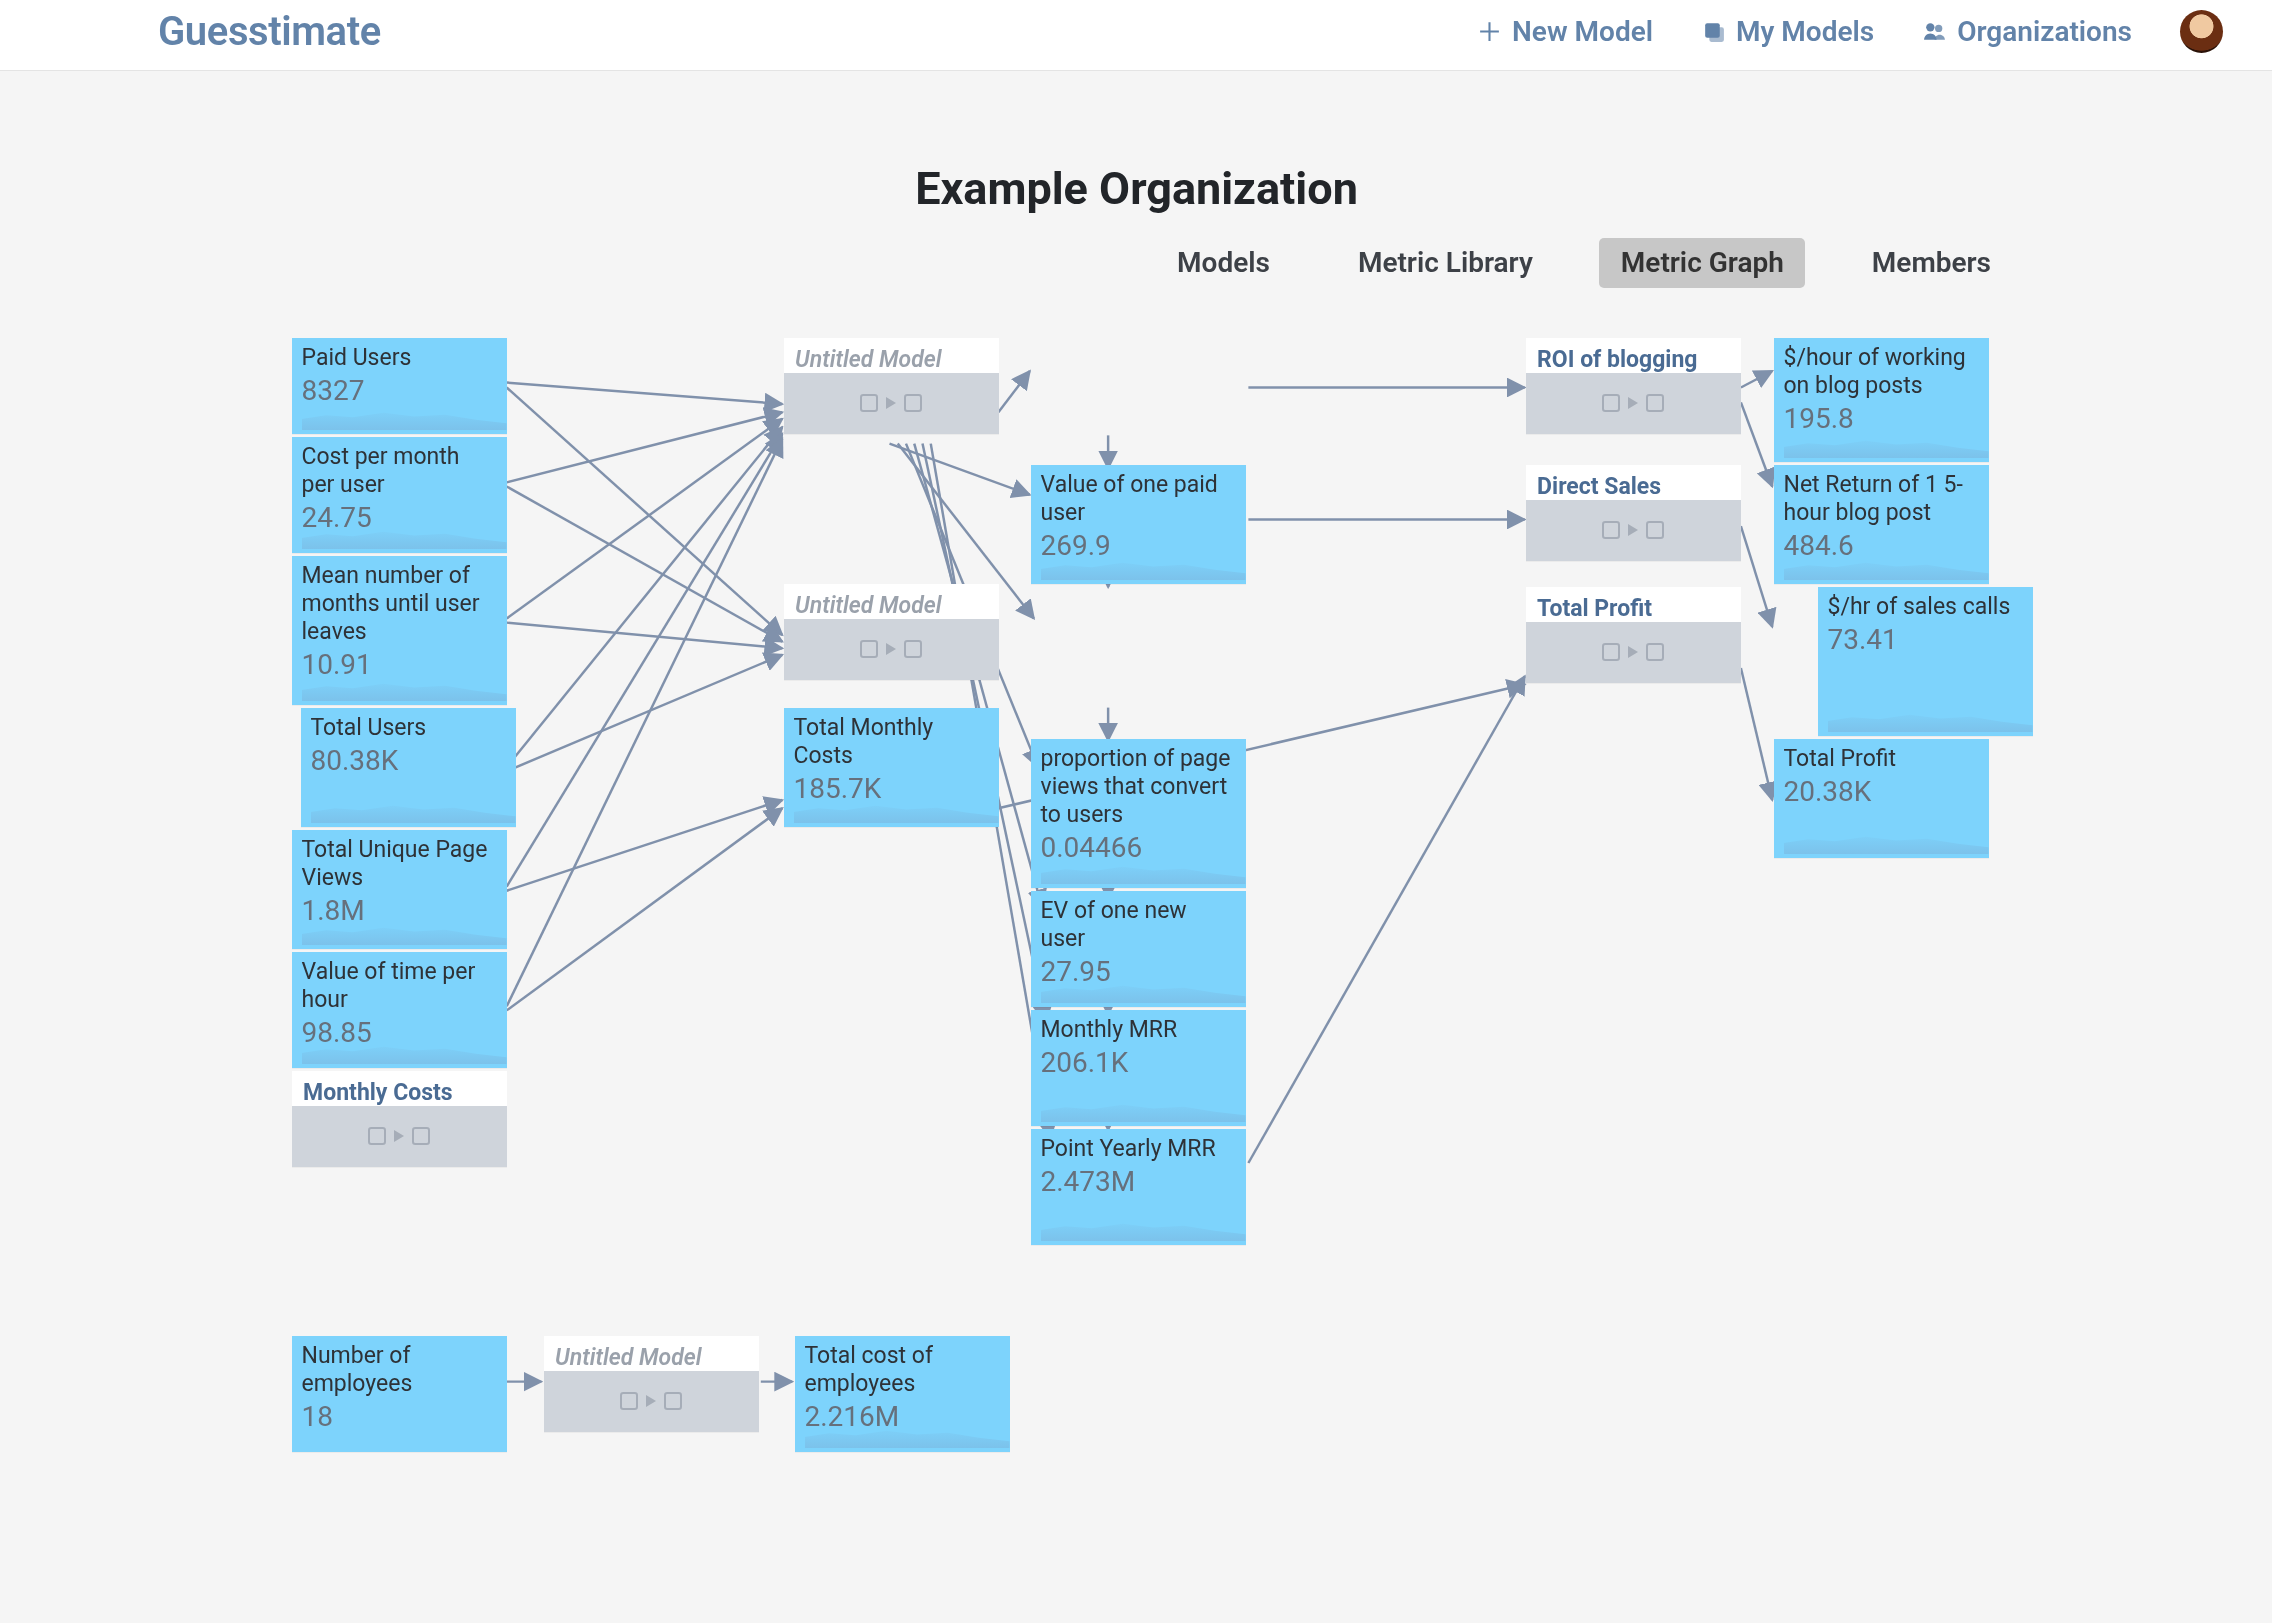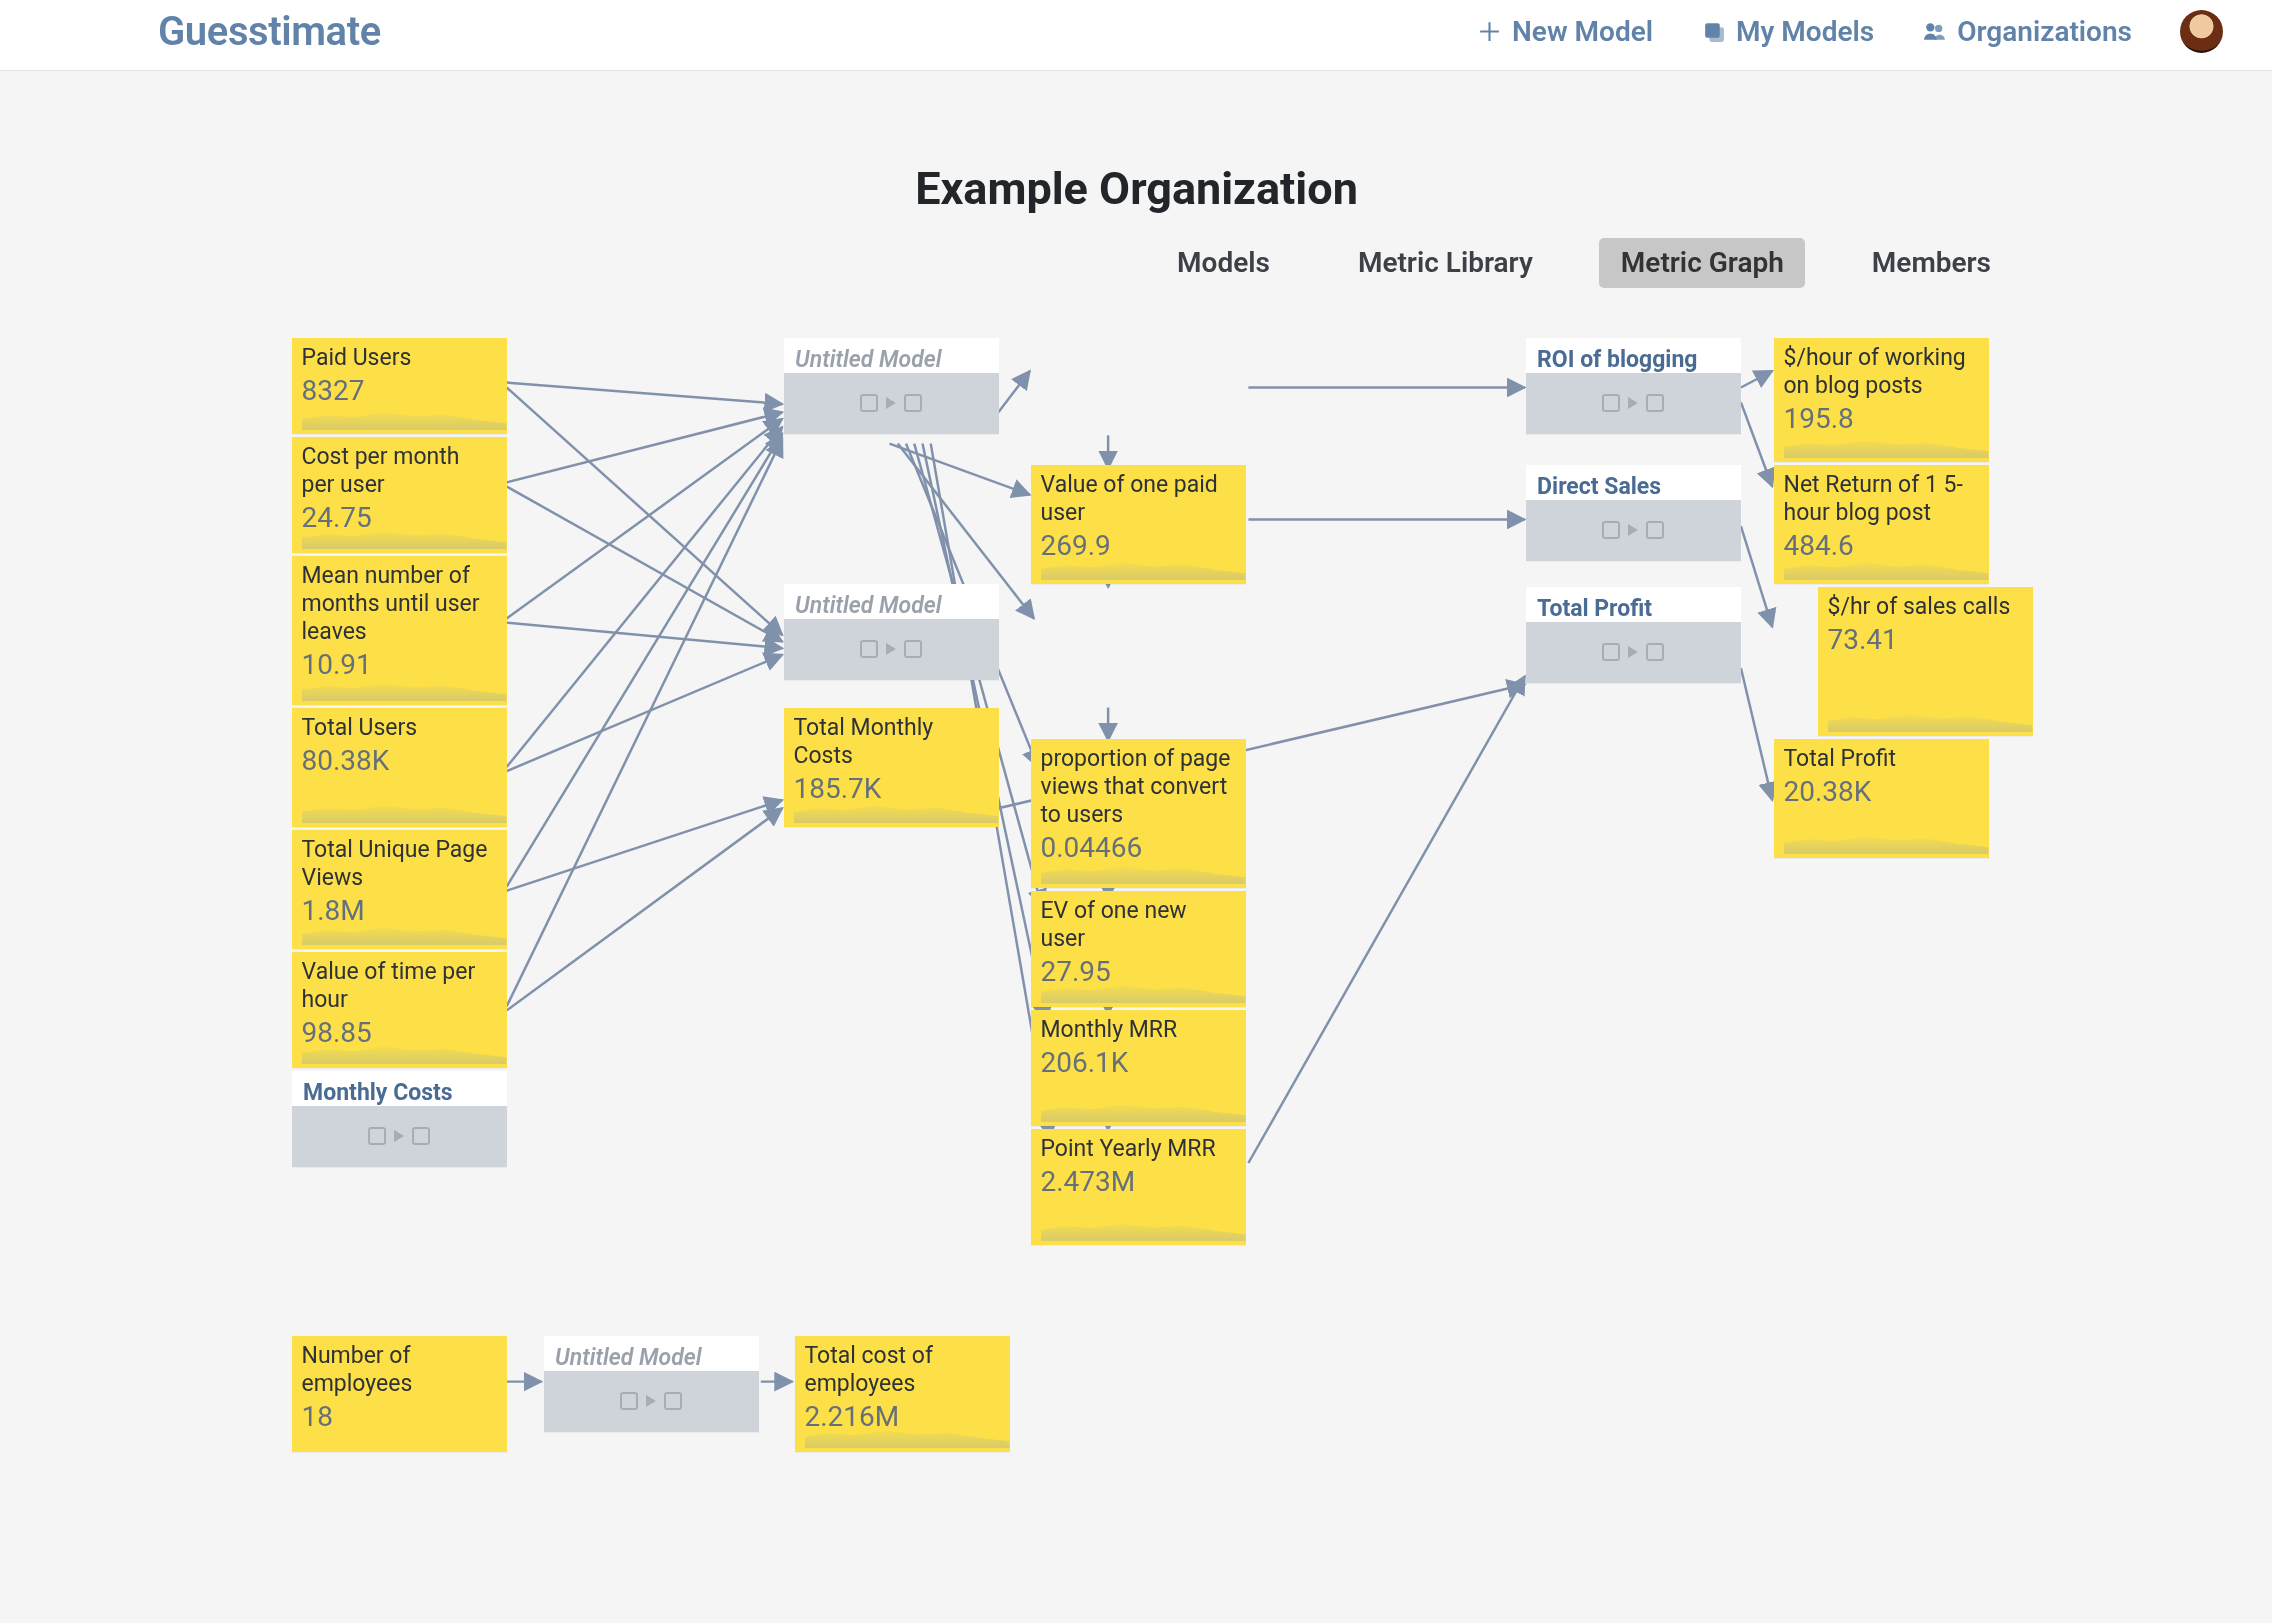--- a/index.html
+++ b/index.html
@@ -91,21 +91,21 @@
     margin:0 auto;
   }
   .canvas-wrap svg.edges{
     position:absolute;inset:0;width:100%;height:100%;
     pointer-events:none;
   }
 
   .node{
     position:absolute;
     width:215px;
-    background:#fde047;
+    background:#7dd3fc;
     box-shadow:0 0.8px 0 rgba(0,0,0,.05);
     padding:6.6px 10px 5px 10px;
   }
   .node .label{
     font-size:23px;
     line-height:28px;
     color:#2e3237;
     font-weight:400;
     margin-bottom:1.7px;
   }
@@ -264,21 +264,21 @@
   <div class="node" style="left:5px; top:99px;height:116px;">
     <div class="label">Cost per month per user</div>
     <div class="value">24.75</div>
     <div class="spark"></div>
   </div>
   <div class="node" style="left:5px; top:218px;height:149px;">
     <div class="label">Mean number of months until user leaves</div>
     <div class="value">10.91</div>
     <div class="spark"></div>
   </div>
-  <div class="node" style="left:5px; top:370px;height:119px;">
+  <div class="node" style="left:14px; top:370px;height:119px;">
     <div class="label">Total Users</div>
     <div class="value">80.38K</div>
     <div class="spark"></div>
   </div>
   <div class="node" style="left:5px; top:492px;height:119px;">
     <div class="label">Total Unique Page Views</div>
     <div class="value">1.8M</div>
     <div class="spark"></div>
   </div>
   <div class="node" style="left:5px; top:614px;height:116px;">

